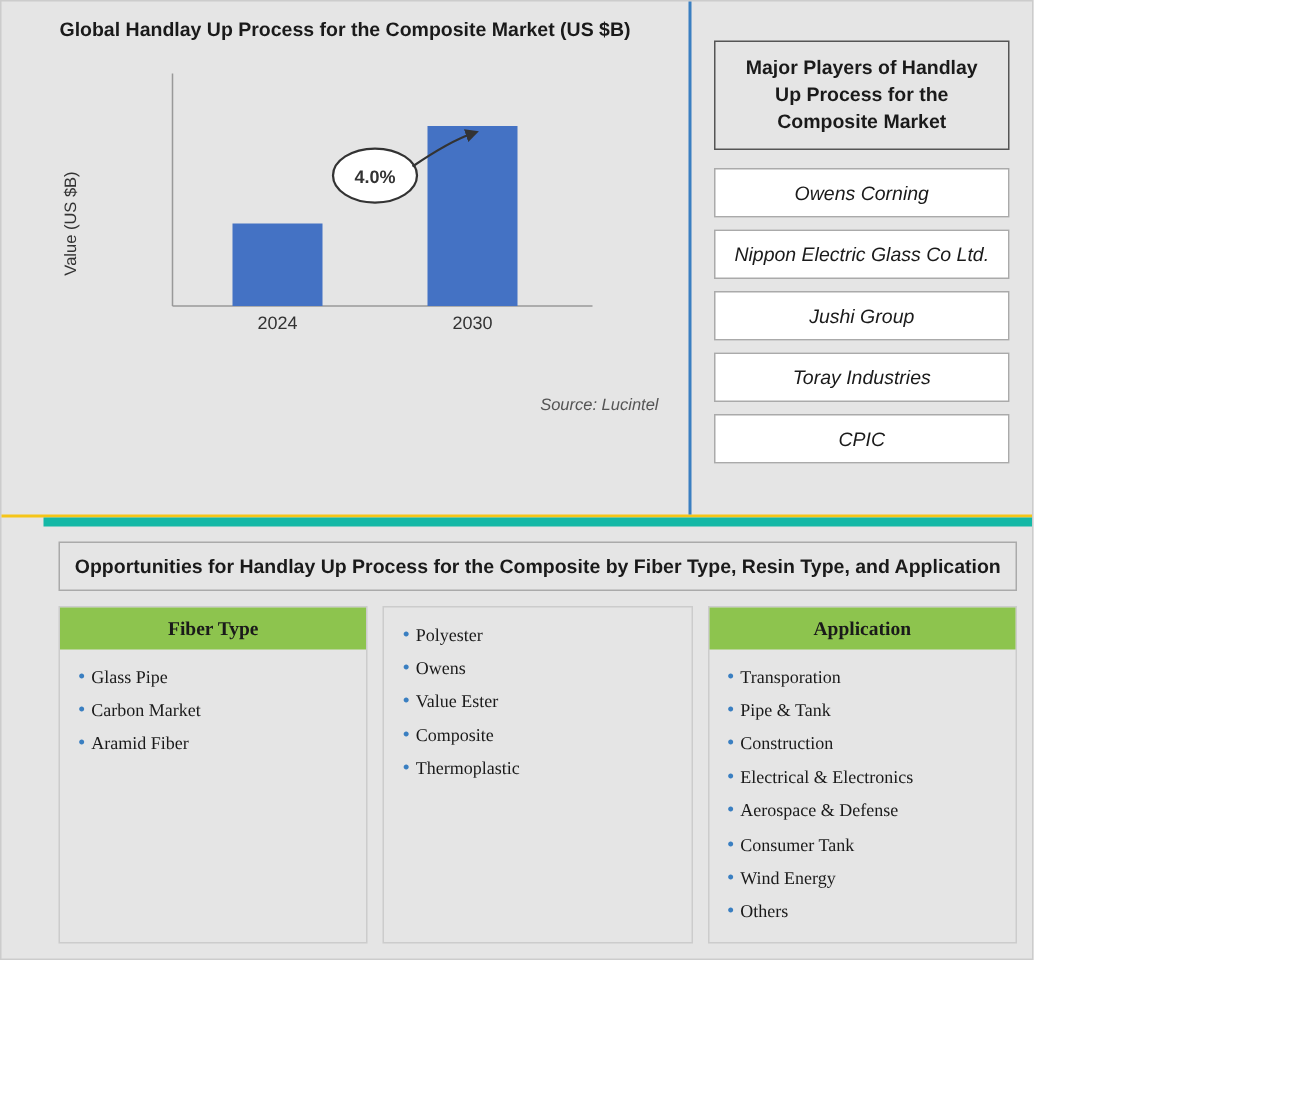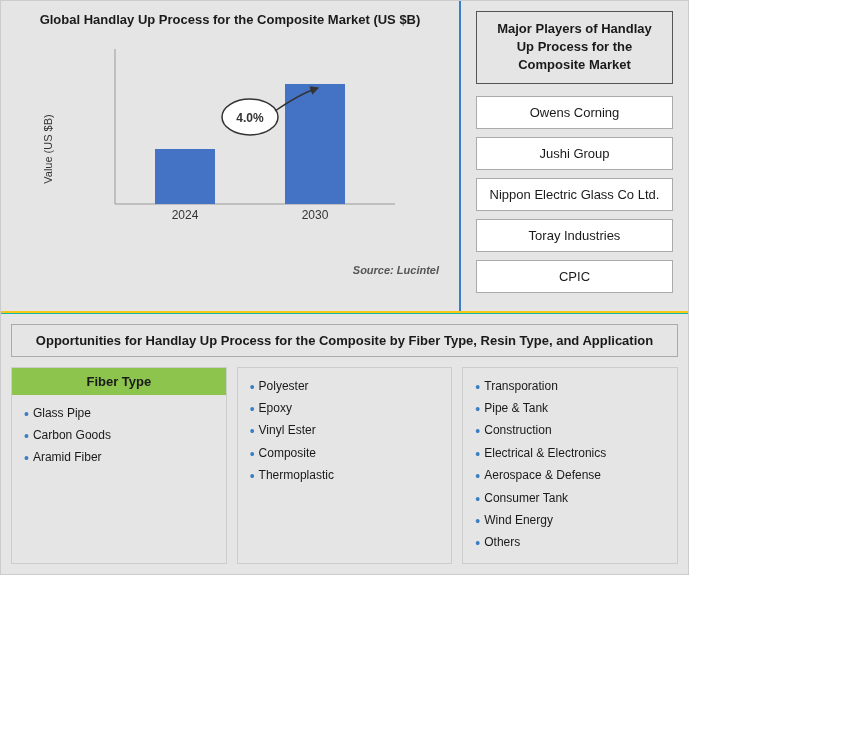--- a/index.html
+++ b/index.html
@@ -62,27 +62,26 @@
       height: 200px;
     }
 
     .source-text {
       text-align: right;
       font-size: 11px;
       color: #555;
       font-style: italic;
       margin-top: 5px;
       padding-right: 10px;
-      font-weight: bold;
     }
 
     
     .players-area {
       flex: 1;
-      padding: 10px 15px;
+      padding: 26px 15px;
     }
 
     .players-title {
       text-align: center;
       font-size: 13px;
       font-weight: bold;
       color: #1a1a1a;
       border: 1px solid #555;
       padding: 8px 10px;
       margin-bottom: 12px;
@@ -90,25 +89,27 @@
     }
 
     .player-item {
       border: 1px solid #aaa;
       text-align: center;
       padding: 8px;
       margin-bottom: 8px;
       font-size: 13px;
       color: #1a1a1a;
       background: #fff;
+      font-style: italic;
     }
 
     
     .opportunities-section {
-      border-top: 1px solid #14b8a6;
+      border-top: 6px solid #14b8a6;
+      margin-left: 28px;
     }
 
     .opportunities-title {
       text-align: center;
       font-size: 13px;
       font-weight: bold;
       color: #1a1a1a;
       border: 1px solid #aaa;
       margin: 10px;
       padding: 8px;
@@ -116,20 +117,21 @@
 
     .categories-row {
       display: flex;
       padding: 0 10px 10px 10px;
       gap: 10px;
     }
 
     .category-col {
       flex: 1;
       border: 1px solid #ccc;
+      font-family: Liberation Serif, serif;
     }
 
     .category-header {
       background: #8dc44e;
       text-align: center;
       font-weight: bold;
       font-size: 13px;
       color: #1a1a1a;
       padding: 6px 4px;
     }
@@ -192,76 +194,77 @@
       </div>
 
       <div class="source-text">Source: Lucintel</div>
     </div>
 
     <div class="players-area">
       <div class="players-title">Major Players of Handlay Up Process
 for the Composite Market</div>
 
       <div class="player-item">Owens Corning</div>
+      <div class="player-item">Nippon Electric Glass Co Ltd.</div>
       <div class="player-item">Jushi Group</div>
-      <div class="player-item">Nippon Electric Glass Co Ltd.</div>
       <div class="player-item">Toray Industries</div>
       <div class="player-item">CPIC</div>
     </div>
   </div>
 
   <div class="opportunities-section">
     <div class="opportunities-title">Opportunities for Handlay Up Process for the Composite by Fiber Type, Resin Type, and Application</div>
 
     <div class="categories-row">
 
       <div class="category-col">
         <div class="category-header">Fiber Type</div>
         <div class="category-body">
           <div class="category-item">
             <span class="bullet">•</span>
             <span>Glass Pipe</span>
           </div>
           <div class="category-item">
             <span class="bullet">•</span>
-            <span>Carbon Goods</span>
+            <span>Carbon Market</span>
           </div>
           <div class="category-item">
             <span class="bullet">•</span>
             <span>Aramid Fiber</span>
           </div>
         </div>
       </div>
 
       <div class="category-col">
         <div class="category-body">
           <div class="category-item">
             <span class="bullet">•</span>
             <span>Polyester</span>
           </div>
           <div class="category-item">
             <span class="bullet">•</span>
-            <span>Epoxy</span>
-          </div>
-          <div class="category-item">
-            <span class="bullet">•</span>
-            <span>Vinyl Ester</span>
+            <span>Owens</span>
+          </div>
+          <div class="category-item">
+            <span class="bullet">•</span>
+            <span>Value Ester</span>
           </div>
           <div class="category-item">
             <span class="bullet">•</span>
             <span>Composite</span>
           </div>
           <div class="category-item">
             <span class="bullet">•</span>
             <span>Thermoplastic</span>
           </div>
         </div>
       </div>
 
       <div class="category-col">
+        <div class="category-header">Application</div>
         <div class="category-body">
           <div class="category-item">
             <span class="bullet">•</span>
             <span>Transporation</span>
           </div>
           <div class="category-item">
             <span class="bullet">•</span>
             <span>Pipe &amp; Tank</span>
           </div>
           <div class="category-item">

